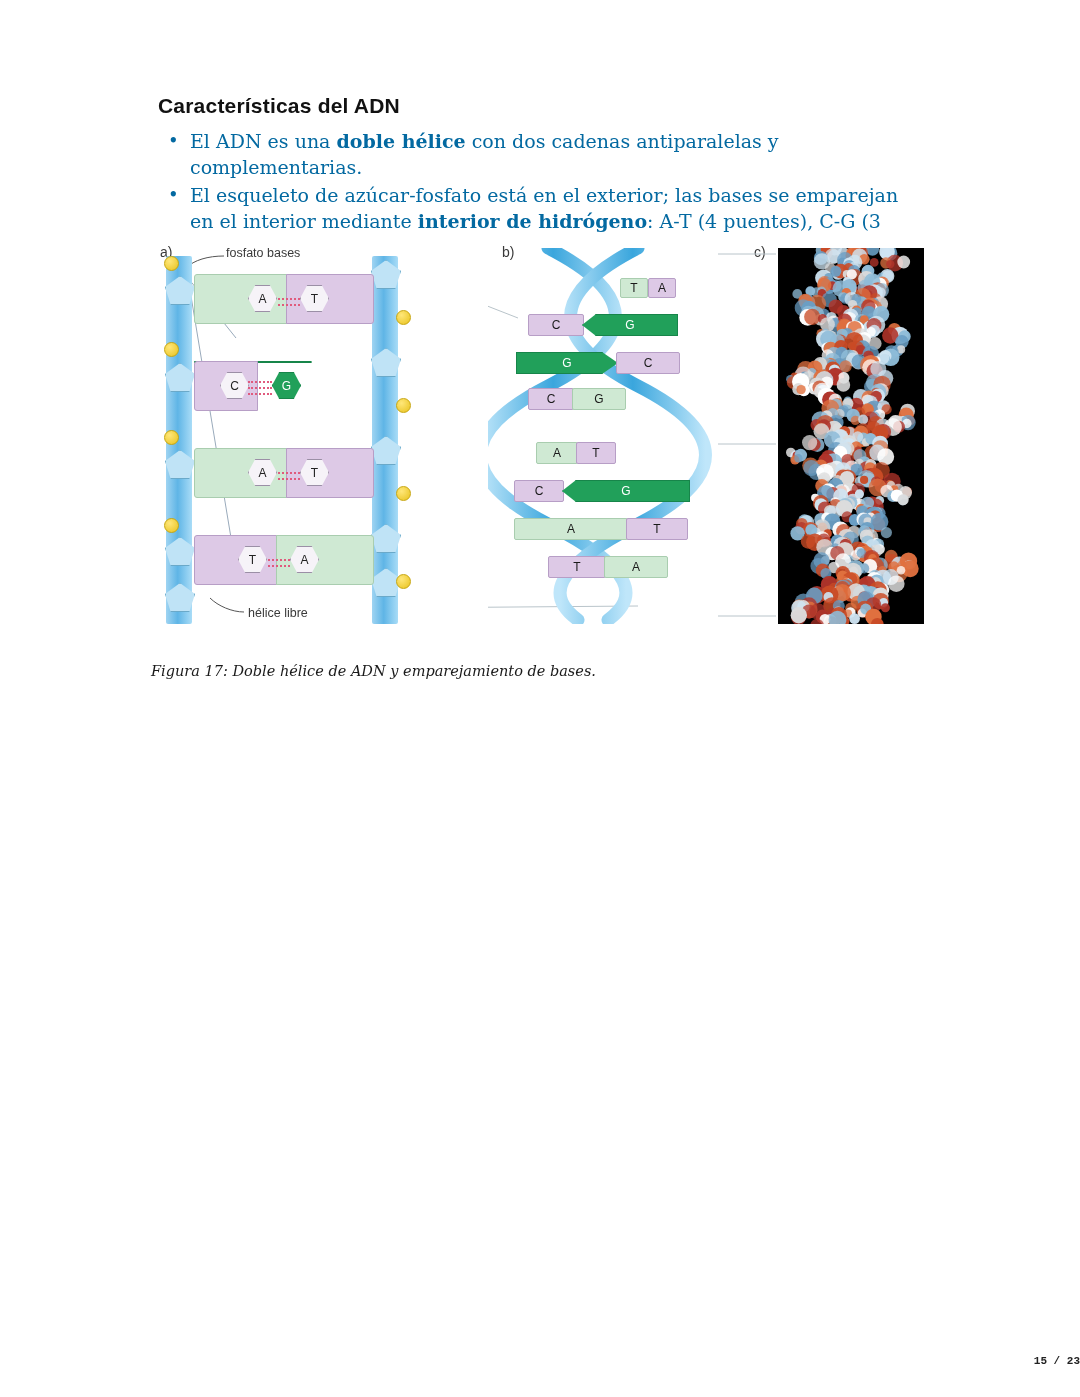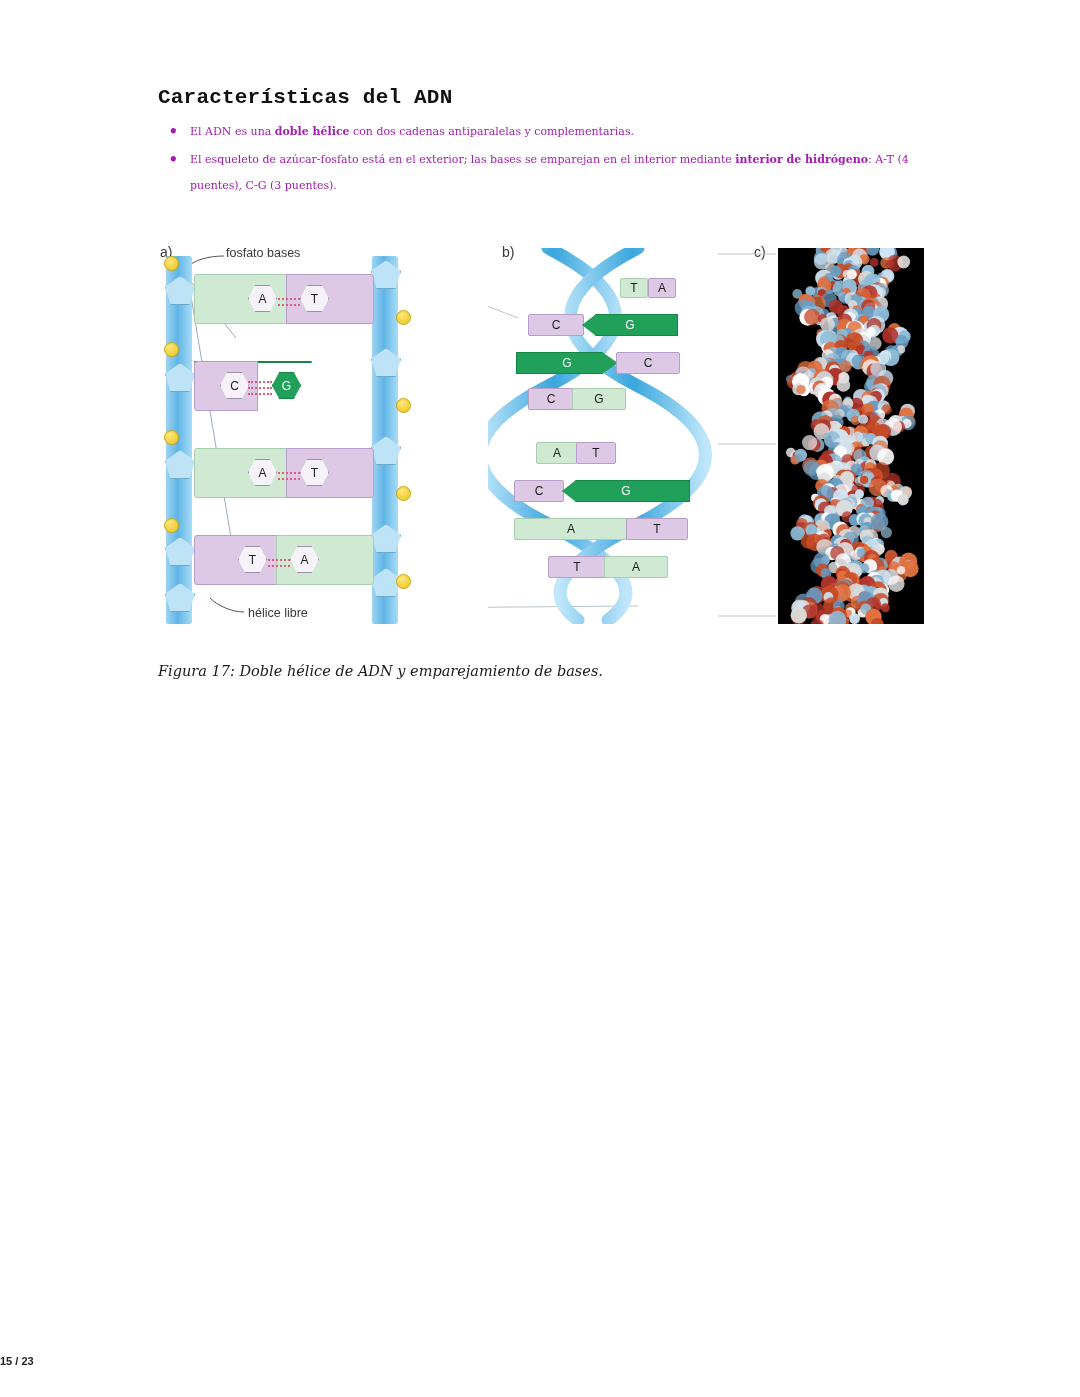--- a/index.html
+++ b/index.html
@@ -20,39 +20,39 @@
     inset: 0;
     background: #ffffff;
   }
   .content {
     position: absolute;
     left: 158px;
     top: 86px;
     width: 768px;
   }
   h1.section-title {
-    font-family: Liberation Mono, monospace;
+    font-family: Liberation Sans, sans-serif;
     font-size: 21px;
     font-weight: bold;
     letter-spacing: 0.2px;
-    margin: 0 0 10px 0;
+    margin: 8px 0 10px 0;
     color: #111111;
   }
   ul.bullets {
     margin: 0;
     padding: 0 0 0 32px;
     list-style: none;
   }
   ul.bullets li {
     position: relative;
     font-family: "DejaVu Serif", serif;
-    font-size: 11px;
+    font-size: 19px;
     line-height: 26px;
     margin-bottom: 2px;
-    color: #a21caf;
+    color: #0369a1;
   }
   ul.bullets li::before {
     content: "•";
     position: absolute;
     left: -22px;
     top: 0;
     font-size: 18px;
     line-height: 26px;
   }
   .b { font-weight: bold; }
@@ -64,34 +64,34 @@
     width: 766px;
     height: 386px;
   }
   .figure-img {
     position: absolute;
     inset: 0;
     background: #ffffff;
   }
   .caption {
     position: absolute;
-    left: 158px;
+    left: 151px;
     top: 663px;
     font-family: "DejaVu Serif", serif;
     font-style: italic;
     font-size: 14.5px;
     color: #1a1a1a;
   }
   .footer {
     position: absolute;
     left: 0;
     right: 0;
     top: 1355px;
-    text-align: left;
-    font-family: Liberation Sans, sans-serif;
+    text-align: right;
+    font-family: Liberation Mono, monospace;
     font-size: 11px;
     font-weight: bold;
     color: #222222;
   }
 
   
   .panel-label {
     position: absolute;
     font-family: "Liberation Sans", sans-serif;
     font-size: 14px;

